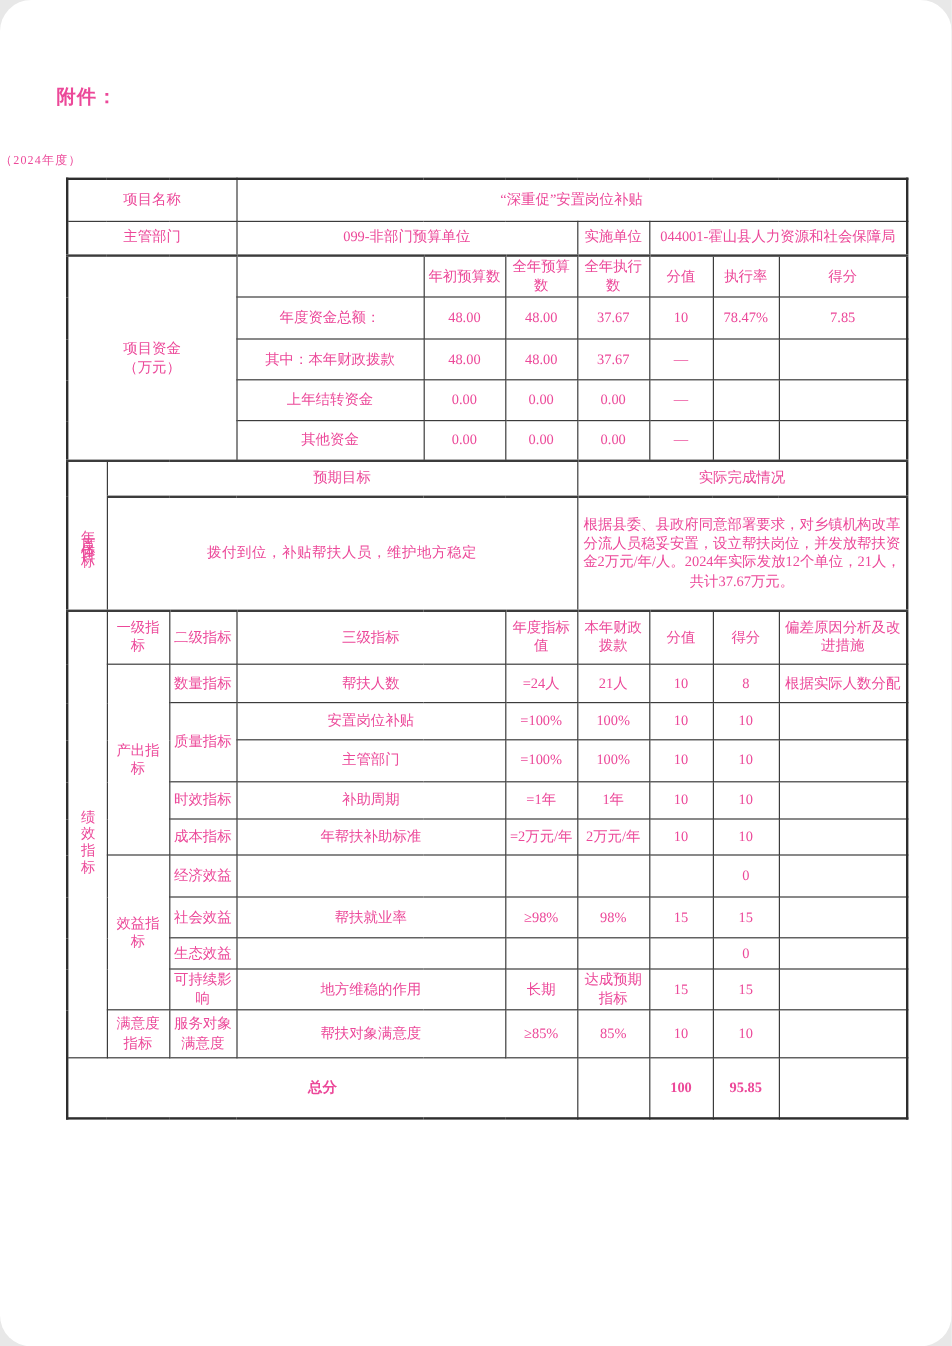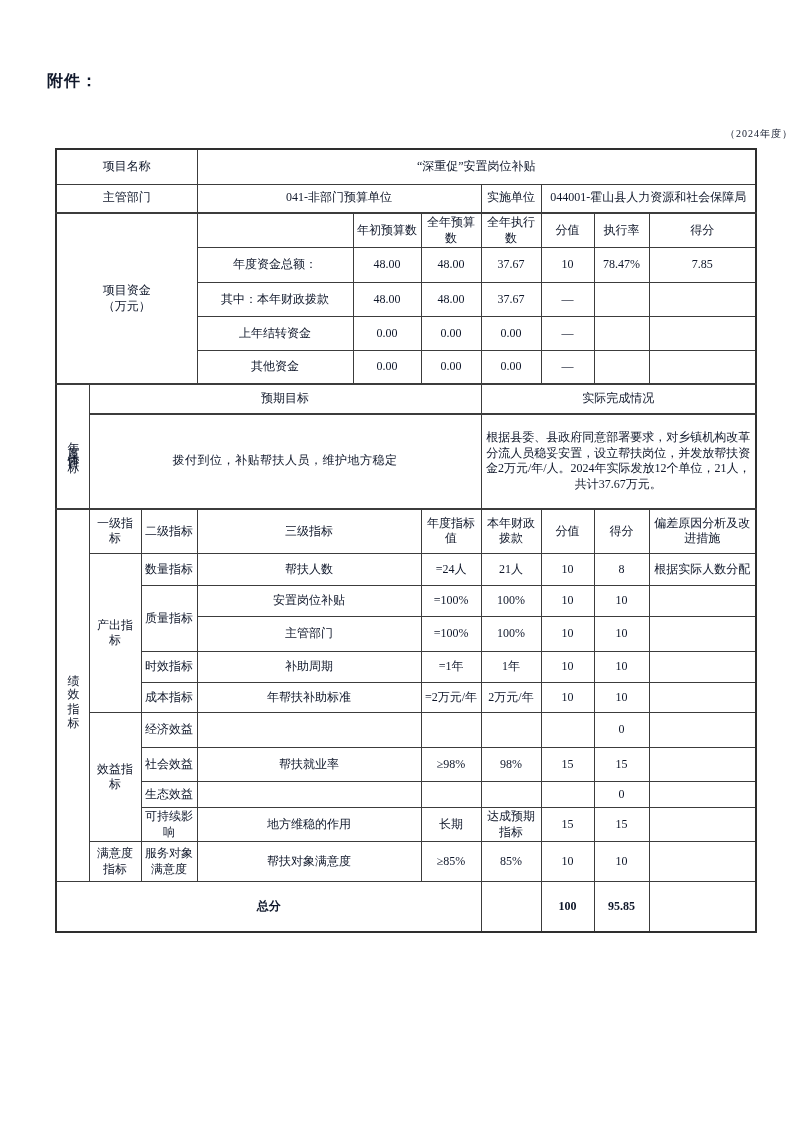--- a/index.html
+++ b/index.html
@@ -1,23 +1,24 @@
 <!DOCTYPE html>
 <html><head>
 <meta charset="utf-8">
 <style>
   html,body { margin:0; padding:0; background:#e8e8e8; }
   .page {
     position:relative; width:793px; height:1122px; margin:0 auto;
-    background:#ffffff; overflow:hidden; color:#0f172a;
+    background:#ffffff; overflow:hidden; color:#ec4899;
     font-family:"Liberation Serif","DejaVu Serif",serif;
+    border-radius:26px;
   }
   .attachment { position:absolute; left:47px; top:71px; font-size:16px; font-weight:bold; letter-spacing:1px; }
   .title { position:absolute; left:0; top:99px; width:100%; text-align:center; font-size:18px; font-weight:bold; letter-spacing:2px; }
-  .subtitle { position:absolute; left:0; top:127px; width:100%; text-align:right; font-size:10px; letter-spacing:1px; }
+  .subtitle { position:absolute; left:0; top:127px; width:100%; text-align:left; font-size:10px; letter-spacing:1px; }
 
   table.eval {
     position:absolute; left:55px; top:148px; width:700px;
     border-collapse:collapse; table-layout:fixed;
     border:2px solid #2e2e2e;
   }
   table.eval td {
     border:1px solid #3c3c3c;
     font-size:12px; line-height:1.3;
     text-align:center; vertical-align:middle;
@@ -63,21 +64,21 @@
     </colgroup>
 
     <tbody>
         <tr style="height:35px">
       <td colspan="3">项目名称</td>
       <td colspan="7">“深重促”安置岗位补贴</td>
     </tr>
 
     <tr style="height:29px">
       <td colspan="3">主管部门</td>
-      <td colspan="3">041-非部门预算单位</td>
+      <td colspan="3">099-非部门预算单位</td>
       <td>实施单位</td>
       <td colspan="3" class="nowrap">044001-霍山县人力资源和社会保障局</td>
     </tr>
 
     <tr style="height:33px" class="thick">
       <td colspan="3" rowspan="5" class="lbl2">
         <div>项目资金</div>
         <div>（万元）</div>
       </td>
       <td></td>

